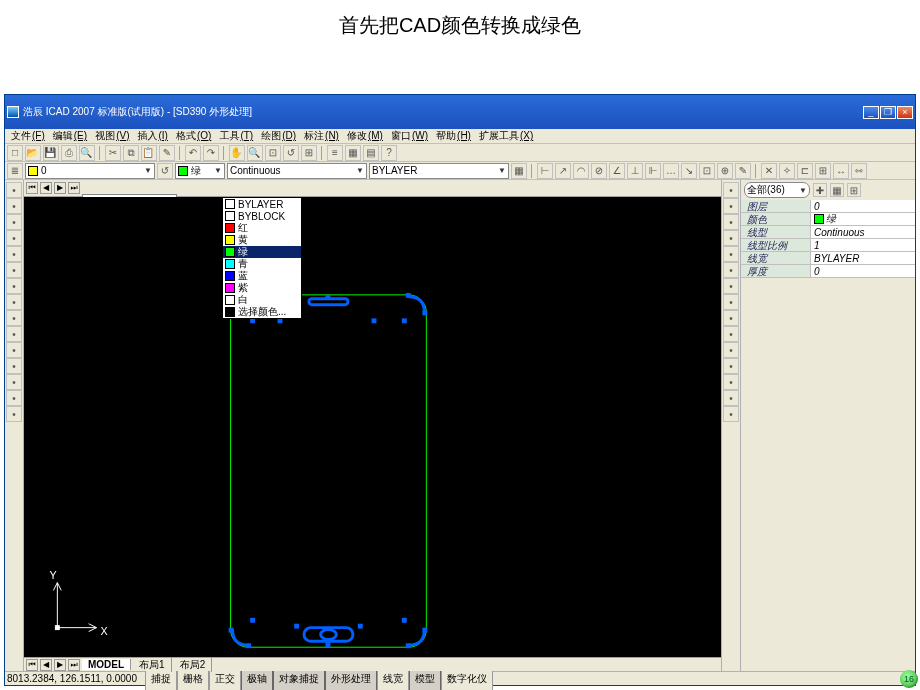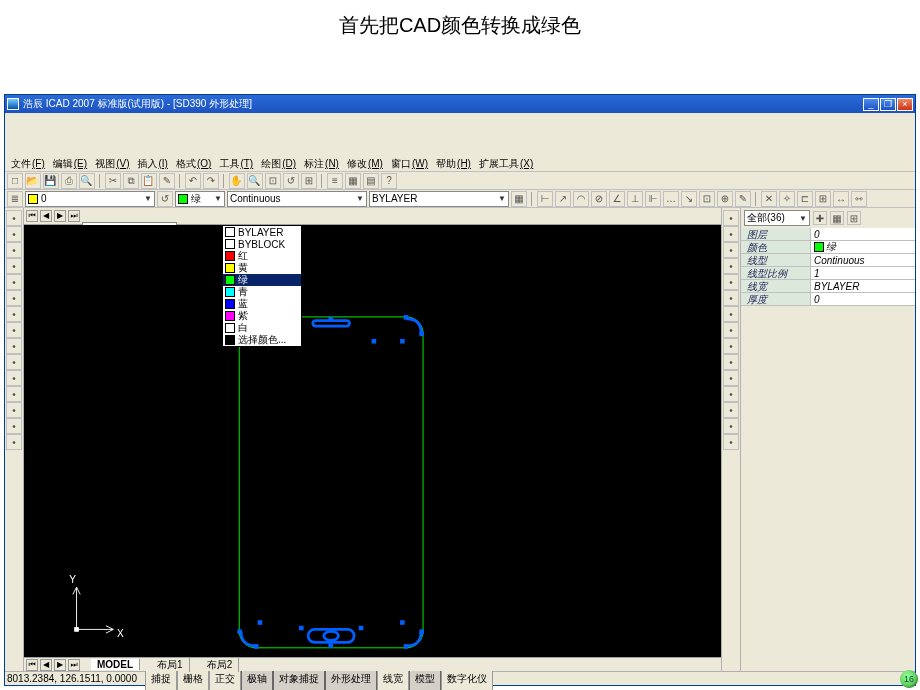--- a/index.html
+++ b/index.html
@@ -22,21 +22,21 @@
   .app-window {
     position: absolute;
     left: 4px; right: 4px;
     top: 94px; bottom: 4px;
     border: 1px solid #003e8f;
     background: #ece9d8;
     display: flex;
     flex-direction: column;
   }
   .titlebar {
-    height: 18px;
+    height: 34px;
     background: linear-gradient(#2a6bd8, #1c52bf);
     color: #fff;
     display: flex;
     align-items: center;
     padding: 0 2px;
     font-size: 10px;
     gap: 4px;
   }
   .titlebar .app-icon {
     width: 12px; height: 12px;
@@ -57,21 +57,20 @@
   }
   .winbtn.close { background: linear-gradient(#e86, #c31); }
   .menubar {
     height: 15px;
     background: #ece9d8;
     display: flex;
     align-items: center;
     padding: 0 2px;
     font-size: 10px;
     border-bottom: 1px solid #c0c0c0;
-    margin-top: 44px;
   }
   .menu-item { padding: 0 4px; cursor: pointer; white-space: nowrap; }
   .menu-item .hotkey { text-decoration: underline; margin-left: 1px; }
   .toolbar {
     height: 18px;
     background: #ece9d8;
     display: flex;
     align-items: center;
     padding: 1px 2px;
     gap: 2px;
@@ -95,21 +94,21 @@
     padding: 0 2px;
     font-size: 10px;
     cursor: pointer;
   }
   .sel .swatch { width: 10px; height: 10px; margin-right: 3px; border: 1px solid #000; }
   .sel .caret { margin-left: auto; padding-left: 4px; font-size: 8px; color: #333; }
   .sel.layer { width: 130px; }
   .sel.color { width: 50px; }
   .sel.ltype { width: 140px; justify-content: center; }
   .sel.lweight { width: 140px; justify-content: center; }
-  .sel.panel { width: 66px; }
+  .sel.panel { width: 66px; border-radius: 7px; }
   
   .main-row {
     flex: 1;
     display: flex;
     min-height: 0;
   }
   .left-toolbox {
     width: 19px;
     background: #ece9d8;
     border-right: 1px solid #b0b0b0;
@@ -181,21 +180,21 @@
   .model-tabs {
     height: 14px;
     background: #ece9d8;
     display: flex;
     align-items: center;
     font-size: 10px;
     border-top: 1px solid #a0a0a0;
     padding: 0 2px;
     gap: 2px;
   }
-  .model-tab { padding: 0 6px; border-right: 1px solid #999; cursor: pointer; margin-left: 9px; }
+  .model-tab { padding: 0 6px; border-right: 1px solid #999; cursor: pointer; }
   .model-tab.active { background: #fff; font-weight: bold; }
   
   .right-toolbox {
     width: 19px;
     background: #ece9d8;
     border-left: 1px solid #b0b0b0;
     display: flex;
     flex-direction: column;
     padding-top: 2px;
   }

